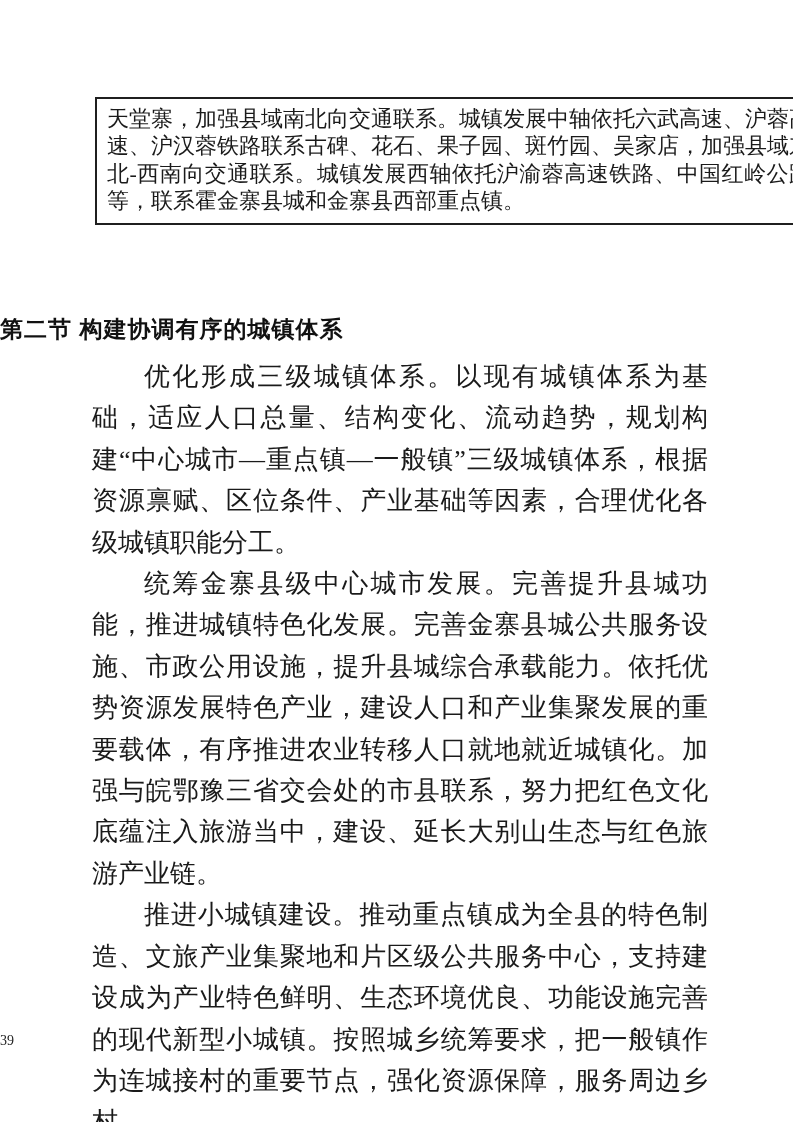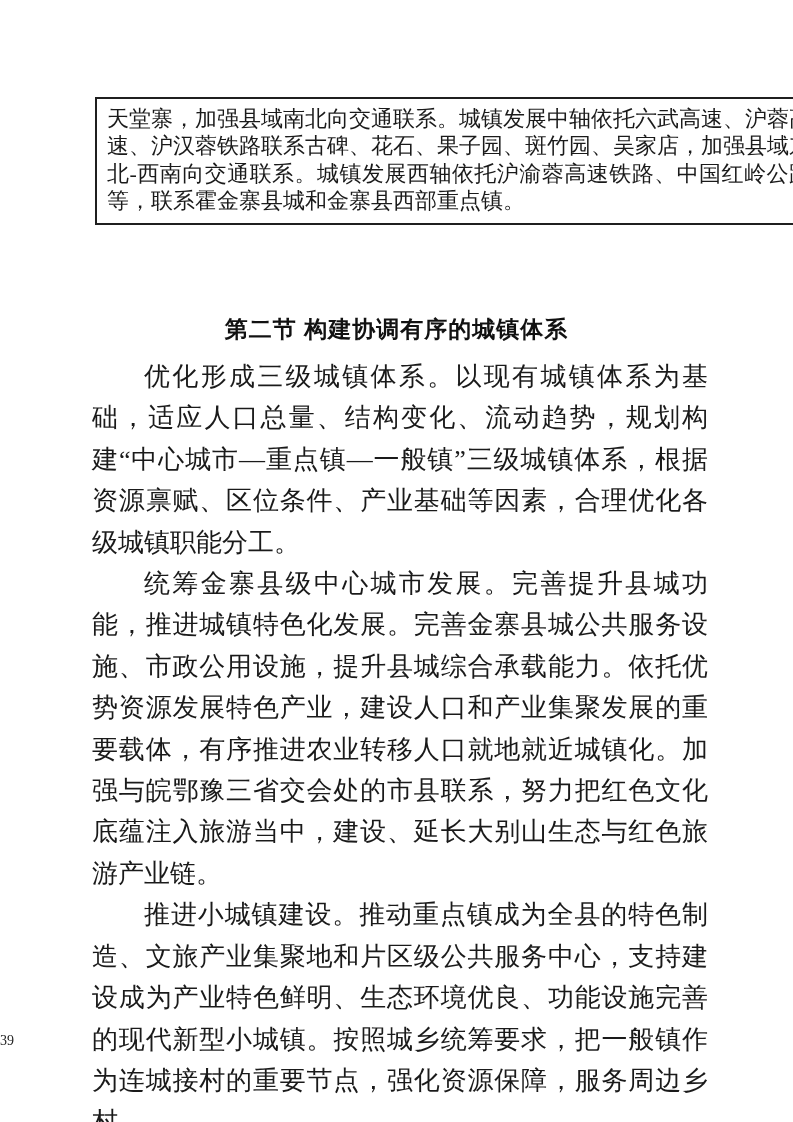--- a/index.html
+++ b/index.html
@@ -36,21 +36,21 @@
     text-indent: 2em;
   }
   .lead-bold {
     font-weight: bold;
   }
   .section-heading {
     position: absolute;
     left: 0;
     top: 314px;
     width: 793px;
-    text-align: center;
+    text-align: left;
     font-family: "Liberation Sans", "DejaVu Sans", sans-serif;
     font-weight: bold;
     font-size: 23px;
     letter-spacing: 1px;
     color: #111111;
   }
   .body-text {
     position: absolute;
     left: 92px;
     top: 356px;

